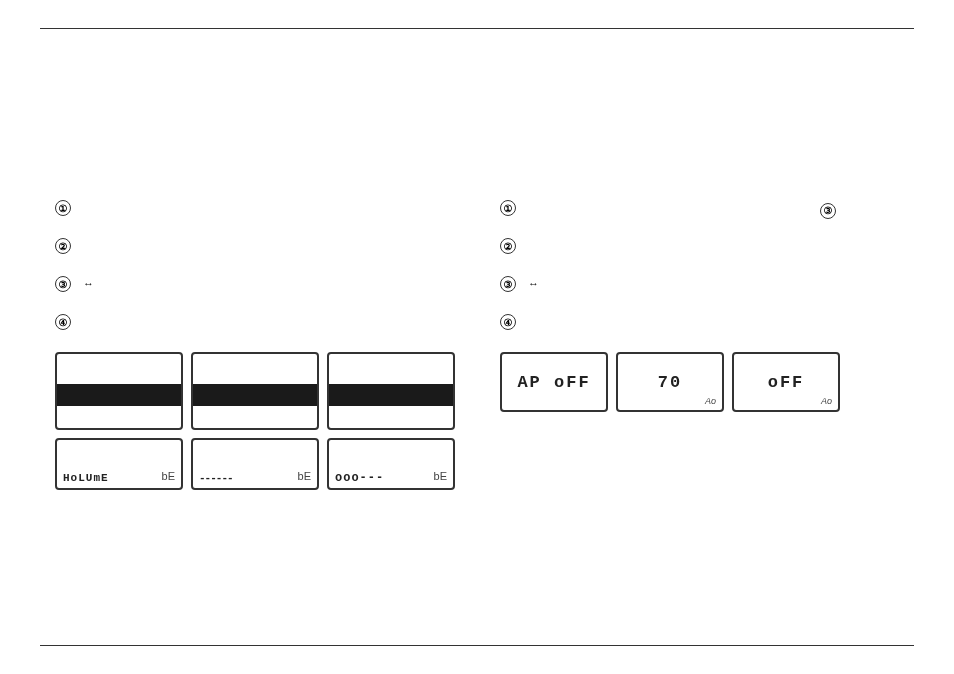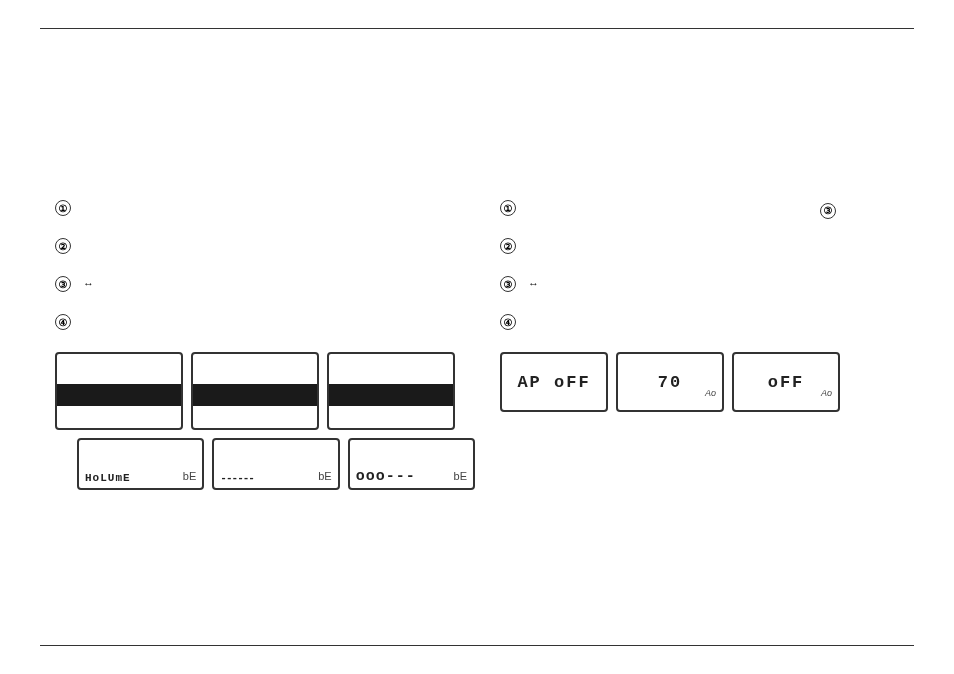--- a/index.html
+++ b/index.html
@@ -95,21 +95,20 @@
       height: 22px;
       background: #1a1a1a;
       margin-top: 8px;
     }
 
     
     .lcd-row {
       display: flex;
       gap: 8px;
       margin-top: 8px;
-      margin-left: 22px;
     }
 
     .lcd-box {
       width: 128px;
       height: 52px;
       border: 2px solid #333;
       border-radius: 4px;
       position: relative;
       background: #fff;
       display: flex;
@@ -164,34 +163,34 @@
     .ap-text {
       font-family: 'Courier New', monospace;
       font-size: 17px;
       font-weight: bold;
       letter-spacing: 2px;
       color: #222;
     }
 
     .ap-sub {
       position: absolute;
-      bottom: 12px;
+      bottom: 4px;
       right: 6px;
       font-size: 9px;
       color: #444;
       font-style: italic;
     }
 
     .arrow-sym {
       font-size: 11px;
     }
 
     .seg-vol { font-size: 11px; font-family: 'Courier New', monospace; font-weight: bold; }
     .seg-dashes { font-size: 11px; font-family: 'Courier New', monospace; font-weight: bold; letter-spacing: -1px; }
-    .seg-dots { font-size: 15px; font-family: 'Courier New', monospace; font-weight: bold; }
+    .seg-dots { font-size: 12px; font-family: 'Courier New', monospace; font-weight: bold; }
 
   </style>
 </head>
 <body>
 
 <div class="top-rule"></div>
 
 <div class="bottom-rule"></div>
 
 <div class="left-col">

